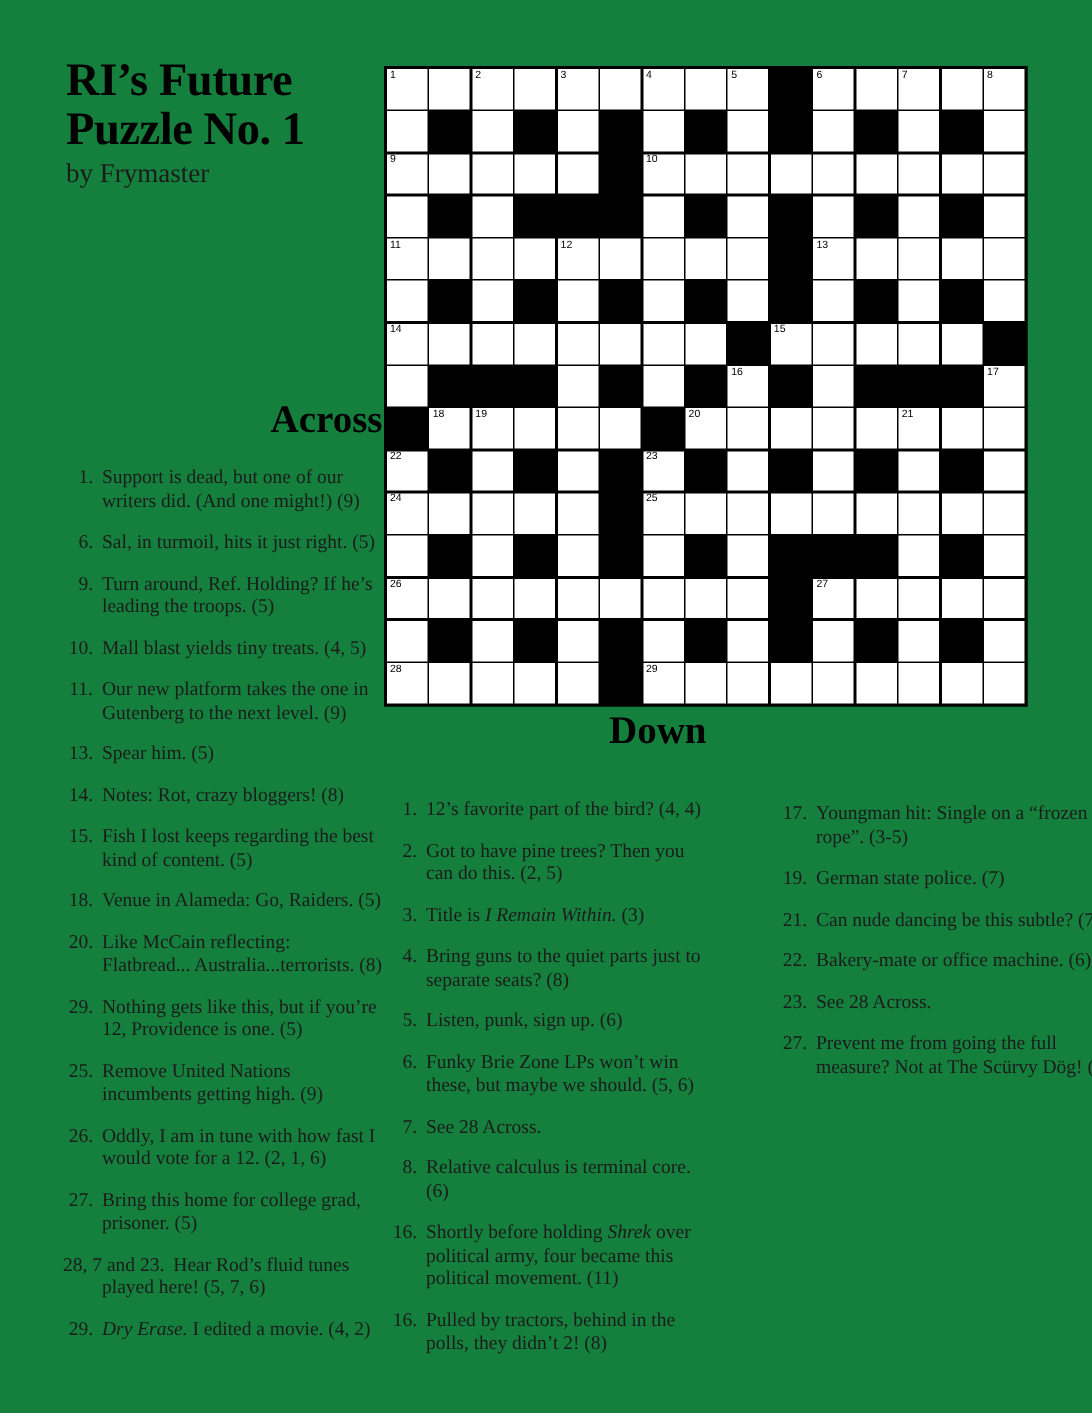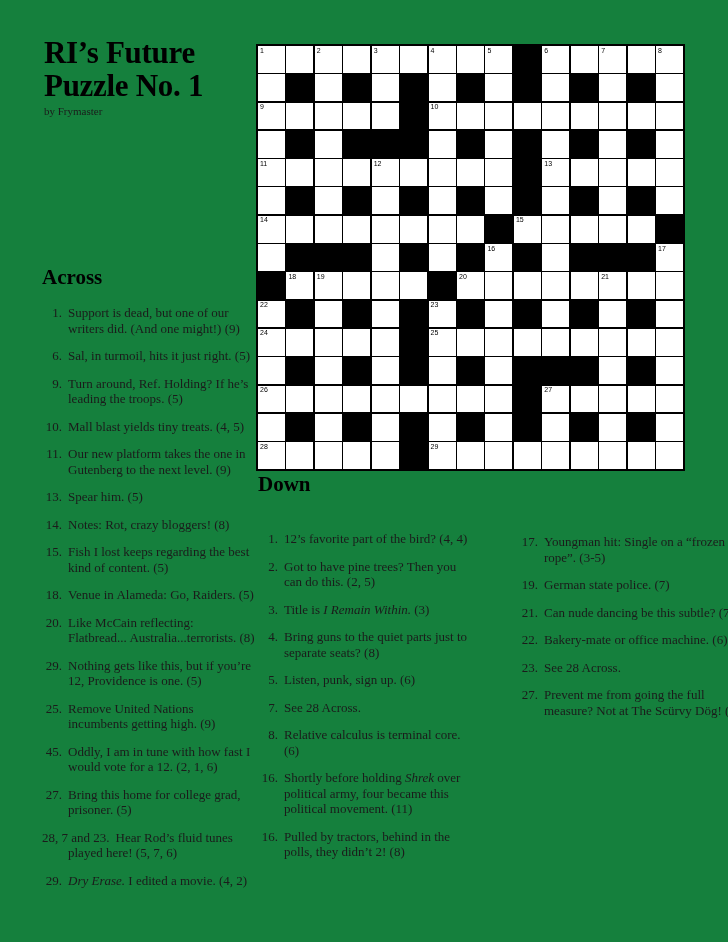--- a/index.html
+++ b/index.html
@@ -4,36 +4,36 @@
 <style>
   html,body{margin:0;padding:0;background:#e8e8e8;}
   .page{
     position:relative; width:728px; height:942px; background:#15803d;
     font-family:"Liberation Serif", serif; color:#1b1b1b; overflow:hidden;
     margin:0 auto;
   }
   
   .header{position:absolute; left:44px; top:36px; width:210px;}
   .title{font-size:31px; font-weight:bold; line-height:33px; color:#000; letter-spacing:-0.3px;}
-  .byline{font-size:11px; margin-top:3px; color:#1b1b1b;}
+  .byline{font-size:18px; margin-top:3px; color:#1b1b1b;}
   
   .grid{
     position:absolute; left:256px; top:44px; width:429px; height:427px;
     box-sizing:border-box; border:2px solid #000; background:#000;
     display:grid; grid-template-columns:repeat(15,1fr); grid-template-rows:repeat(15,1fr);
     gap:1.5px;
   }
   .cell{position:relative; background:#fff;}
   .cell.black{background:#000;}
   .cnum{
     position:absolute; top:0.5px; left:2px;
     font-family:"Liberation Sans", sans-serif; font-size:7px; line-height:8px; color:#000;
   }
   
-  .clues-heading{font-size:21px; font-weight:bold; text-align:left; color:#000;font-family:Liberation Serif, serif;}
+  .clues-heading{font-size:26px; font-weight:bold; text-align:right; color:#000;font-family:Liberation Serif, serif;}
   .clue{
     font-size:13px; line-height:15.5px; margin-bottom:12px;
     padding-left:26px; text-indent:-26px;
   }
   .num{display:inline-block; min-width:20px; text-align:right; margin-right:6px; text-indent:0;}
   .across-section{position:absolute; left:42px; top:265px; width:213px;}
   .across-section .clues-heading{margin-bottom:15px;}
   .down-heading{position:absolute; left:258px; top:472px; width:213px;}
   .down-col1{position:absolute; left:258px; top:531px; width:213px;}
   .down-col2{position:absolute; left:474px; top:534px; width:230px;margin-left:44px;}
@@ -345,34 +345,35 @@
         <div class="clue"><span class="num">9.</span><span><span>Turn around, Ref. Holding? If he’s leading the troops. (5)</span></span></div>
         <div class="clue"><span class="num">10.</span><span><span>Mall blast yields tiny treats. (4, 5)</span></span></div>
         <div class="clue"><span class="num">11.</span><span><span>Our new platform takes the one in Gutenberg to the next level. (9)</span></span></div>
         <div class="clue"><span class="num">13.</span><span><span>Spear him. (5)</span></span></div>
         <div class="clue"><span class="num">14.</span><span><span>Notes: Rot, crazy bloggers! (8)</span></span></div>
         <div class="clue"><span class="num">15.</span><span><span>Fish I lost keeps regarding the best kind of content. (5)</span></span></div>
         <div class="clue"><span class="num">18.</span><span><span>Venue in Alameda: Go, Raiders. (5)</span></span></div>
         <div class="clue"><span class="num">20.</span><span><span>Like McCain reflecting: Flatbread... Australia...terrorists.  (8)</span></span></div>
         <div class="clue"><span class="num">29.</span><span><span>Nothing gets like this, but if you’re 12, Providence is one. (5)</span></span></div>
         <div class="clue"><span class="num">25.</span><span><span>Remove United Nations incumbents getting high. (9)</span></span></div>
-        <div class="clue"><span class="num">45.</span><span><span>Oddly, I am in tune with how fast I would vote for a 12. (2, 1, 6)</span></span></div>
+        <div class="clue"><span class="num">26.</span><span><span>Oddly, I am in tune with how fast I would vote for a 12. (2, 1, 6)</span></span></div>
         <div class="clue"><span class="num">27.</span><span><span>Bring this home for college grad, prisoner. (5)</span></span></div>
         <div class="clue"><span class="num">28, 7 and 23.</span><span><span>Hear Rod’s fluid tunes played here! (5, 7, 6)</span></span></div>
         <div class="clue"><span class="num">29.</span><span><i>Dry Erase.</i><span> I edited a movie. (4, 2)</span></span></div>
       </div>
   </div>
 
   <div class="down-heading clues-heading">Down</div>
   <div class="down-col1">
       <div class="clue"><span class="num">1.</span><span><span>12’s favorite part of the bird? (4, 4)</span></span></div>
       <div class="clue"><span class="num">2.</span><span><span>Got to have pine trees? Then you can do this. (2, 5)</span></span></div>
       <div class="clue"><span class="num">3.</span><span><span>Title is </span><i>I Remain Within.</i><span> (3)</span></span></div>
       <div class="clue"><span class="num">4.</span><span><span>Bring guns to the quiet parts just to separate seats? (8)</span></span></div>
       <div class="clue"><span class="num">5.</span><span><span>Listen, punk, sign up. (6)</span></span></div>
+      <div class="clue"><span class="num">6.</span><span><span>Funky Brie Zone LPs won’t win these, but maybe we should. (5, 6)</span></span></div>
       <div class="clue"><span class="num">7.</span><span><span>See 28 Across.</span></span></div>
       <div class="clue"><span class="num">8.</span><span><span>Relative calculus is terminal core. (6)</span></span></div>
       <div class="clue"><span class="num">16.</span><span><span>Shortly before holding </span><i>Shrek</i><span> over political army, four became this political movement. (11)</span></span></div>
       <div class="clue"><span class="num">16.</span><span><span>Pulled by tractors, behind in the polls, they didn’t 2! (8)</span></span></div>
     </div>
   <div class="down-col2">
       <div class="clue"><span class="num">17.</span><span><span>Youngman hit: Single on a “frozen rope”. (3-5)</span></span></div>
       <div class="clue"><span class="num">19.</span><span><span>German state police. (7)</span></span></div>
       <div class="clue"><span class="num">21.</span><span><span>Can nude dancing be this subtle? (7)</span></span></div>
       <div class="clue"><span class="num">22.</span><span><span>Bakery-mate or office machine. (6)</span></span></div>

